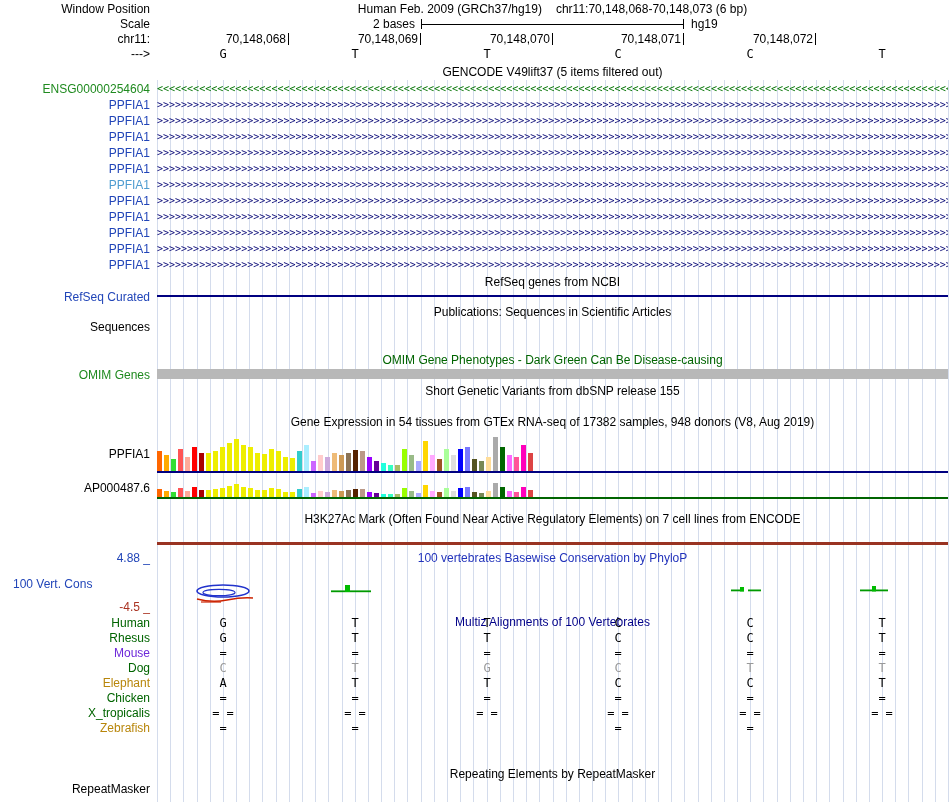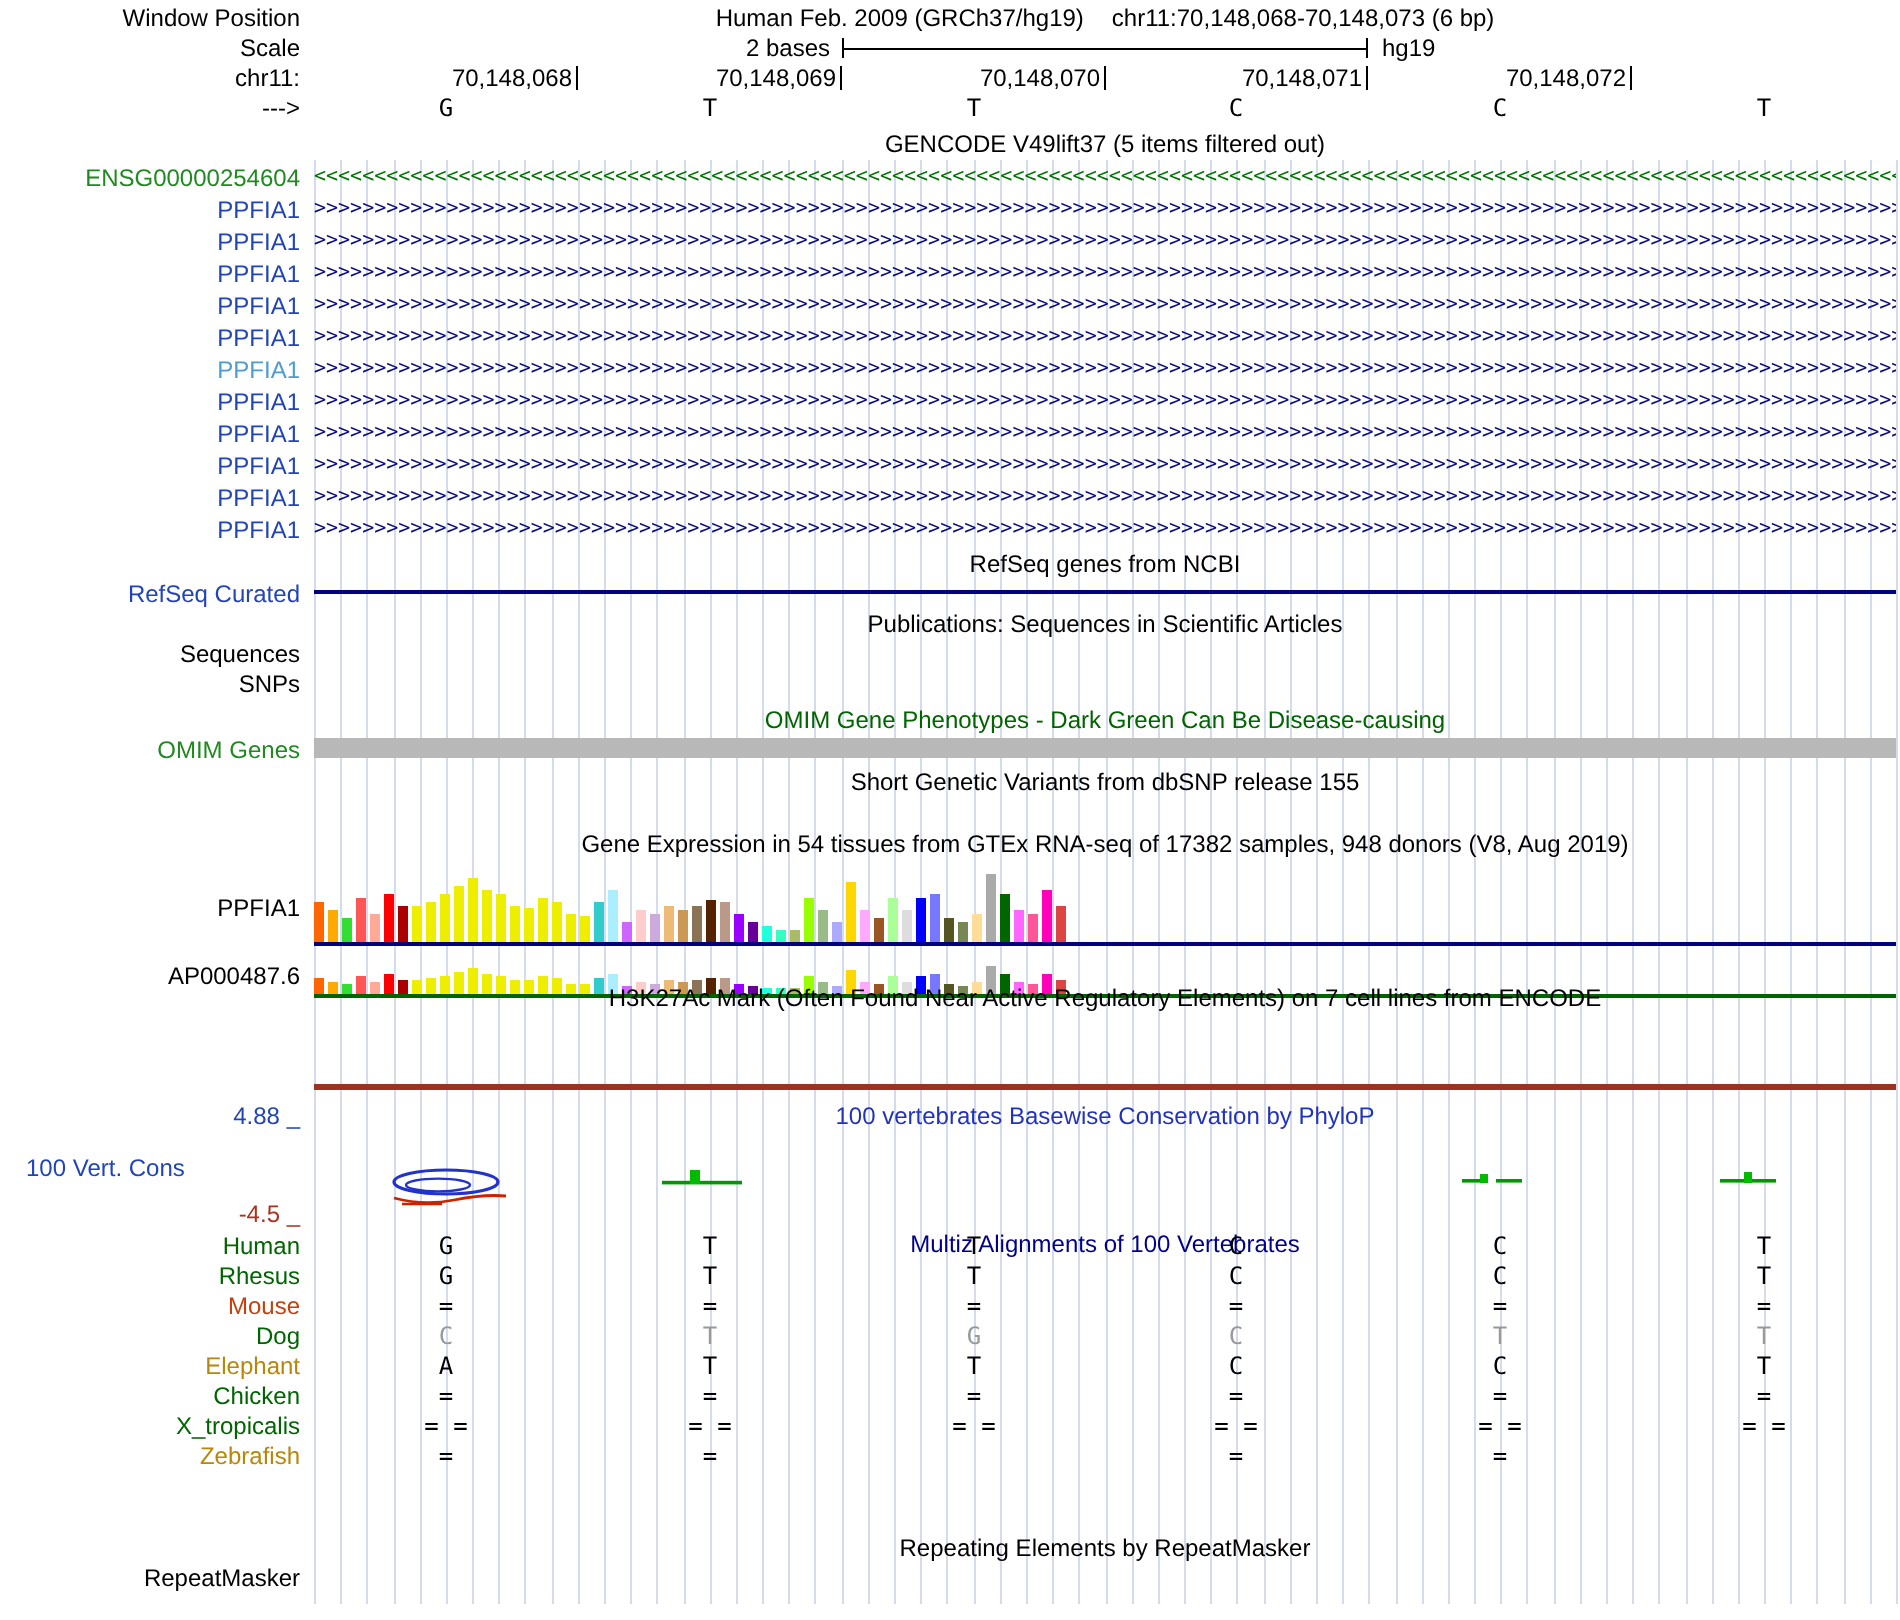--- a/index.html
+++ b/index.html
@@ -205,23 +205,20 @@
     <span class="lab blue">RefSeq Curated</span>
     <div class="hline" id="refseq-line" style="left: 157px; top: 5px; height: 2px; background: rgb(0, 0, 128);"></div>
   </div>
 
   <div class="row" style="top:305px;height:14px">
     <div class="content ctitle">Publications: Sequences in Scientific Articles</div>
   </div>
   <div class="row" style="top:320px;height:14px">
     <span class="lab">Sequences</span>
   </div>
-  <div class="row" style="top:335px;height:14px">
-    <span class="lab">SNPs</span>
-  </div>
 
   <div class="row" style="top:353px;height:14px">
     <div class="content ctitle" id="omim-title" style="color: rgb(0, 100, 0);">OMIM Gene Phenotypes - Dark Green Can Be Disease-causing</div>
   </div>
   <div class="row" style="top:368px;height:12px">
     <span class="lab" id="omim-label" style="color: rgb(31, 138, 31);">OMIM Genes</span>
     <div class="hline" id="omim-bar" style="left: 157px; top: 1px; height: 10px; background: rgb(184, 184, 184);"></div>
   </div>
 
   <div class="row" style="top:384px;height:14px">
@@ -345,21 +342,21 @@
         <div class="bar" style="left: 336px; height: 14px; bottom: 2px; background: rgb(170, 170, 170);"></div>
         <div class="bar" style="left: 343px; height: 10px; bottom: 2px; background: rgb(0, 102, 0);"></div>
         <div class="bar" style="left: 350px; height: 6px; bottom: 2px; background: rgb(255, 102, 255);"></div>
         <div class="bar" style="left: 357px; height: 5px; bottom: 2px; background: rgb(255, 85, 153);"></div>
         <div class="bar" style="left: 364px; height: 10px; bottom: 2px; background: rgb(255, 0, 187);"></div>
         <div class="bar" style="left: 371px; height: 7px; bottom: 2px; background: rgb(221, 68, 68);"></div>
       </div>
     <div class="hline" id="gtex2-line" style="left: 157px; top: 20px; height: 2px; background: rgb(0, 100, 0);"></div>
   </div>
 
-  <div class="row" style="top:492px;height:14px">
+  <div class="row" style="top:512px;height:14px">
     <div class="content ctitle">H3K27Ac Mark (Often Found Near Active Regulatory Elements) on 7 cell lines from ENCODE</div>
   </div>
   <div class="row" style="top:542px;height:3px">
     <div class="hline" id="h3k27ac-line" style="left: 157px; top: 0px; height: 3px; background: rgb(153, 51, 34);"></div>
   </div>
 
   <div class="row" style="top:551px;height:62px">
     <span class="lab" id="cons-max" style="color: rgb(33, 69, 184);">4.88 _</span>
     <div class="content ctitle" id="cons-title" style="color: rgb(34, 51, 187);">100 vertebrates Basewise Conservation by PhyloP</div>
     <span class="lab-left blue" style="top:26px">100 Vert. Cons</span>
@@ -399,21 +396,21 @@
         <div class="content" style="height: 15px;">
           <span class="cell" style="left: 66px; color: rgb(0, 0, 0);">G</span>
           <span class="cell" style="left: 198px; color: rgb(0, 0, 0);">T</span>
           <span class="cell" style="left: 330px; color: rgb(0, 0, 0);">T</span>
           <span class="cell" style="left: 461px; color: rgb(0, 0, 0);">C</span>
           <span class="cell" style="left: 593px; color: rgb(0, 0, 0);">C</span>
           <span class="cell" style="left: 725px; color: rgb(0, 0, 0);">T</span>
         </div>
       </div>
       <div class="sprow">
-        <span class="lab" style="color: #c2410c; padding-left: 20px;">Mouse</span>
+        <span class="lab" style="color: #6d28d9; padding-left: 20px;">Mouse</span>
         <div class="content" style="height: 15px;">
           <span class="cell" style="left: 66px; color: rgb(0, 0, 0);">=</span>
           <span class="cell" style="left: 198px; color: rgb(0, 0, 0);">=</span>
           <span class="cell" style="left: 330px; color: rgb(0, 0, 0);">=</span>
           <span class="cell" style="left: 461px; color: rgb(0, 0, 0);">=</span>
           <span class="cell" style="left: 593px; color: rgb(0, 0, 0);">=</span>
           <span class="cell" style="left: 725px; color: rgb(0, 0, 0);">=</span>
         </div>
       </div>
       <div class="sprow">

